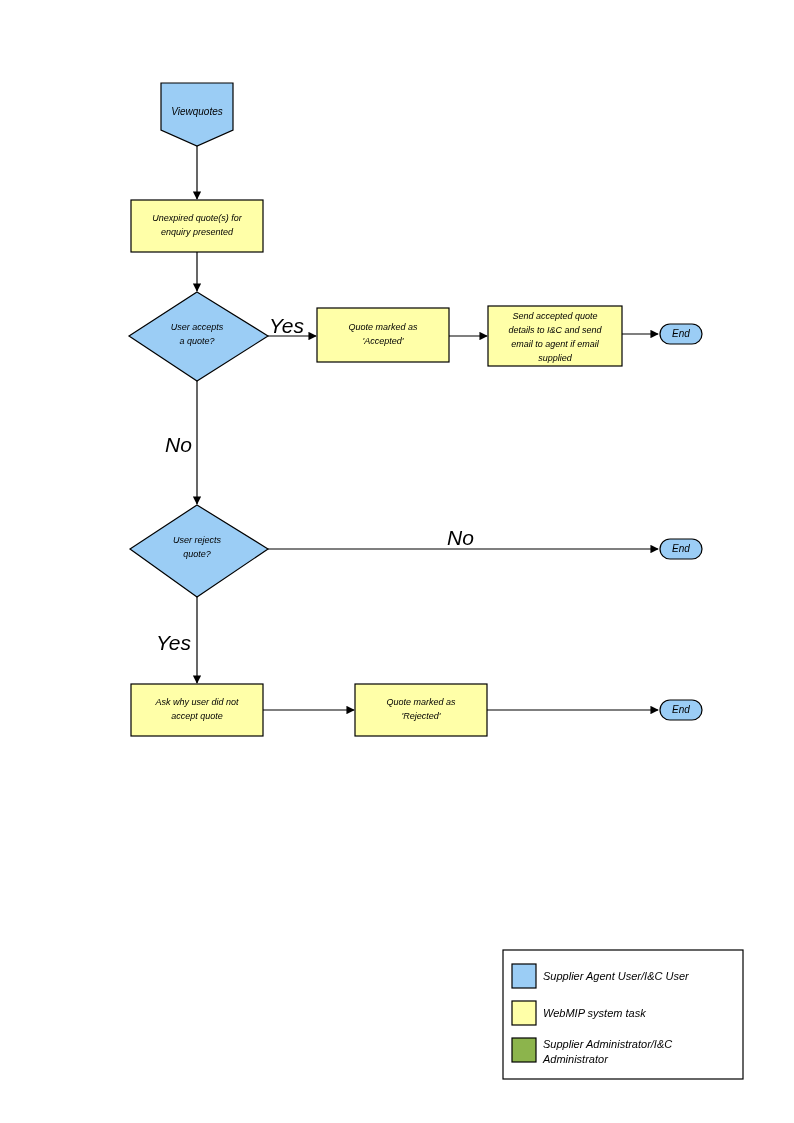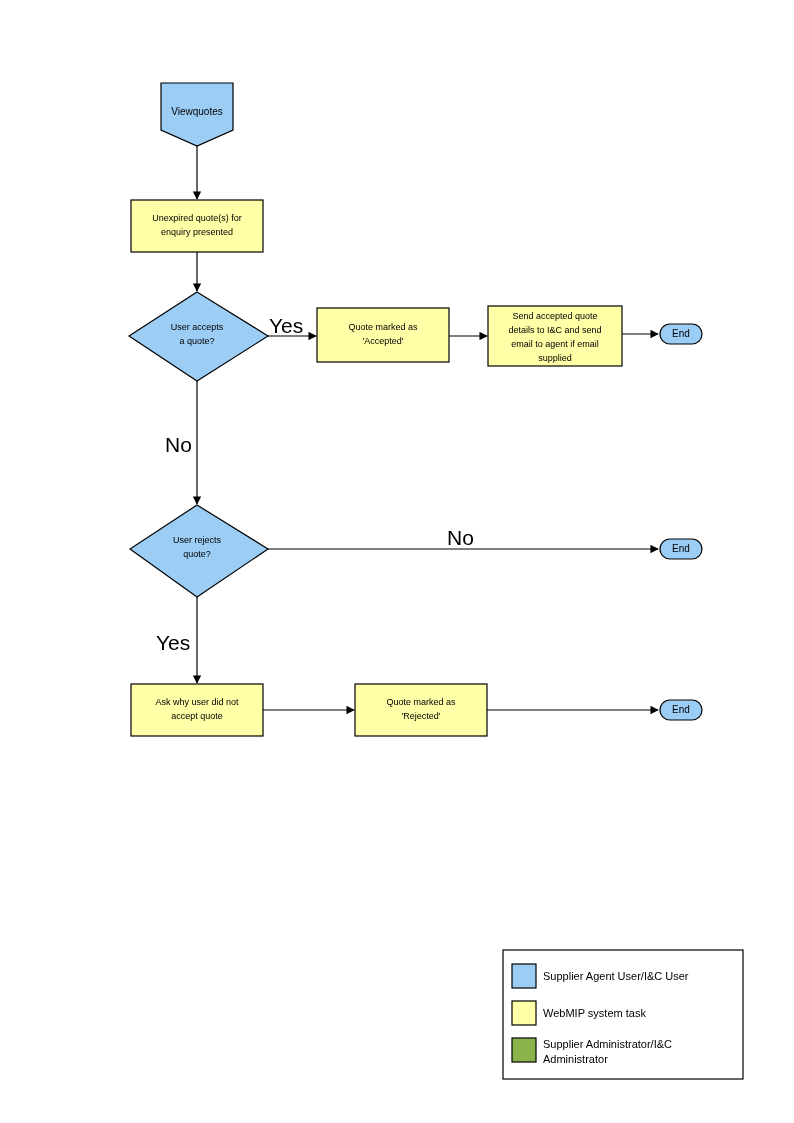--- a/index.html
+++ b/index.html
@@ -11,20 +11,21 @@
     width: 794px;
     height: 1123px;
     font-family: "Liberation Sans", sans-serif;
     color: #000000;
     overflow: hidden;
   }
   #flow-root {
     position: relative;
     width: 714px;
     height: 1123px;
+    font-style: italic;
   }
   svg#flow-svg {
     position: absolute;
     top: 0;
     left: 0;
     width: 794px;
     height: 1123px;
     display: block;
   }
   .node-shape {

